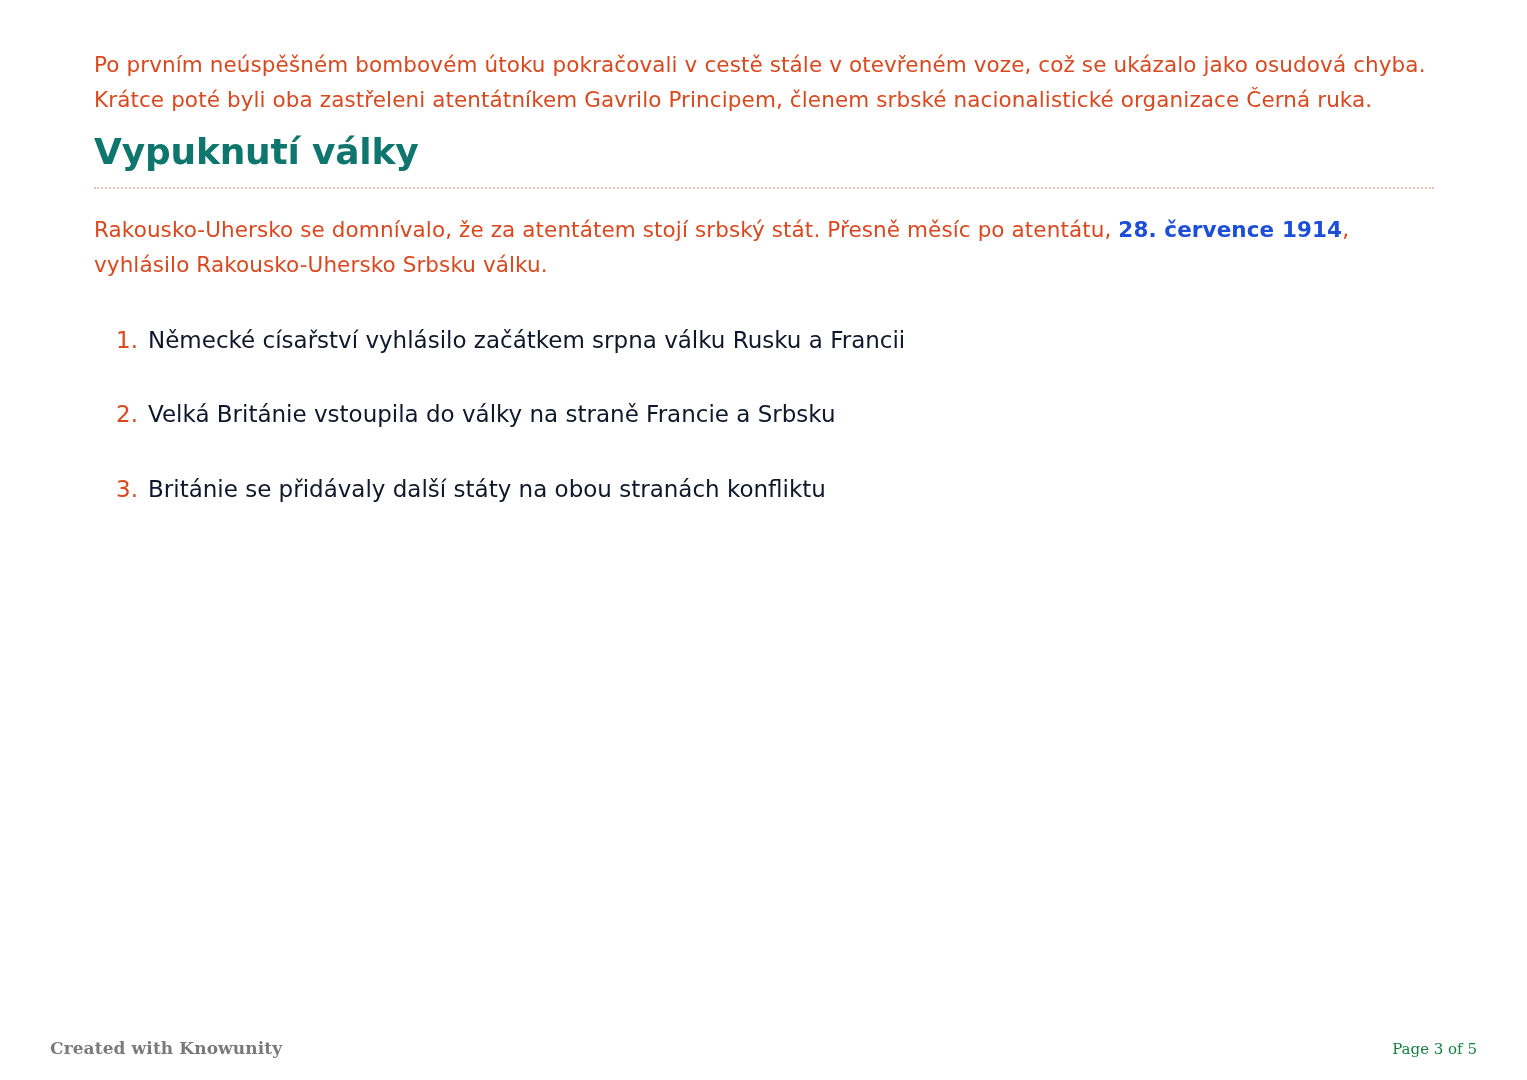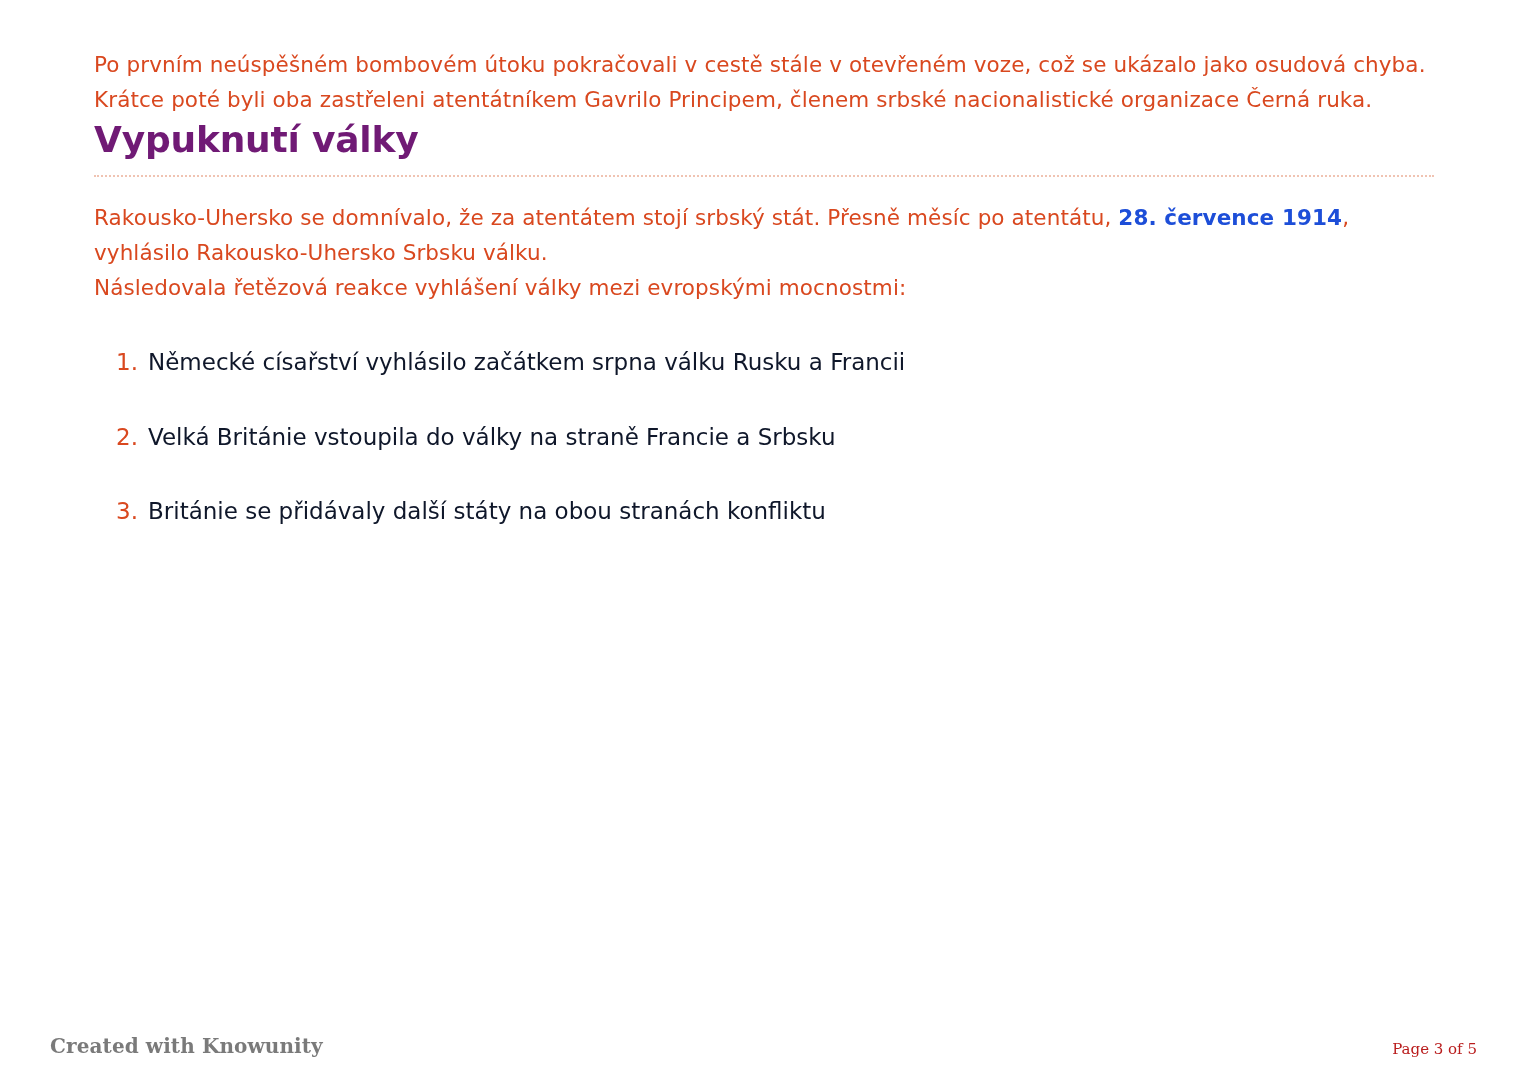--- a/index.html
+++ b/index.html
@@ -34,22 +34,22 @@
     letter-spacing: 0.1px;
     font-weight: 400;
   }
   .intro-para {
     margin-bottom: 36px;
   }
   h2.section-title {
     font-size: 36px;
     line-height: 1.2;
     font-weight: 700;
-    color: #701a75;
-    margin: 0 0 0 0;
+    color: #0f766e;
+    margin: 12px 0 0 0;
     padding-bottom: 14px;
     letter-spacing: -0.2px;
   }
   .divider {
     border: none;
     border-top: 2px dotted #f0c3b2;
     margin: 0 0 24px 0;
     height: 0;
   }
   .para-gap {
@@ -88,49 +88,48 @@
     right: 0;
     bottom: 22px;
     height: 24px;
   }
   .footer-left {
     position: absolute;
     left: 50px;
     bottom: 0;
     font-family: "DejaVu Serif", serif;
     font-weight: 700;
-    font-size: 20px;
+    font-size: 17px;
     color: #7a7a7a;
     letter-spacing: 0.1px;
   }
   .footer-right {
     position: absolute;
     right: 50px;
     bottom: 0;
     font-family: "DejaVu Serif", serif;
     font-size: 15px;
-    color: #b91c1c;
+    color: #15803d;
   }
 </style>
 </head>
 <body>
 
 <div class="page">
 
   <div class="content">
 
     <p class="body-text intro-para">Po prvním neúspěšném bombovém útoku pokračovali v cestě stále v otevřeném voze, což se ukázalo jako osudová chyba. Krátce poté byli oba zastřeleni atentátníkem Gavrilo Principem, členem srbské nacionalistické organizace Černá ruka.</p>
 
     <h2 class="section-title">Vypuknutí války</h2>
 
     <hr class="divider">
 
     <p class="body-text para-gap"><span>Rakousko-Uhersko se domnívalo, že za atentátem stojí srbský stát. Přesně měsíc po atentátu, </span><strong class="bold-date">28. července 1914</strong><span>, vyhlásilo Rakousko-Uhersko Srbsku válku.</span></p>
 
-    <p class="body-text">Následovala řetězová reakce vyhlášení války mezi evropskými mocnostmi:</p>
 
     <ol class="numbered-list">
       <li>Německé císařství vyhlásilo začátkem srpna válku Rusku a Francii</li>
       <li>Velká Británie vstoupila do války na straně Francie a Srbsku</li>
       <li>Británie se přidávaly další státy na obou stranách konfliktu</li>
     </ol>
 
   </div>
 
   <div class="footer">

